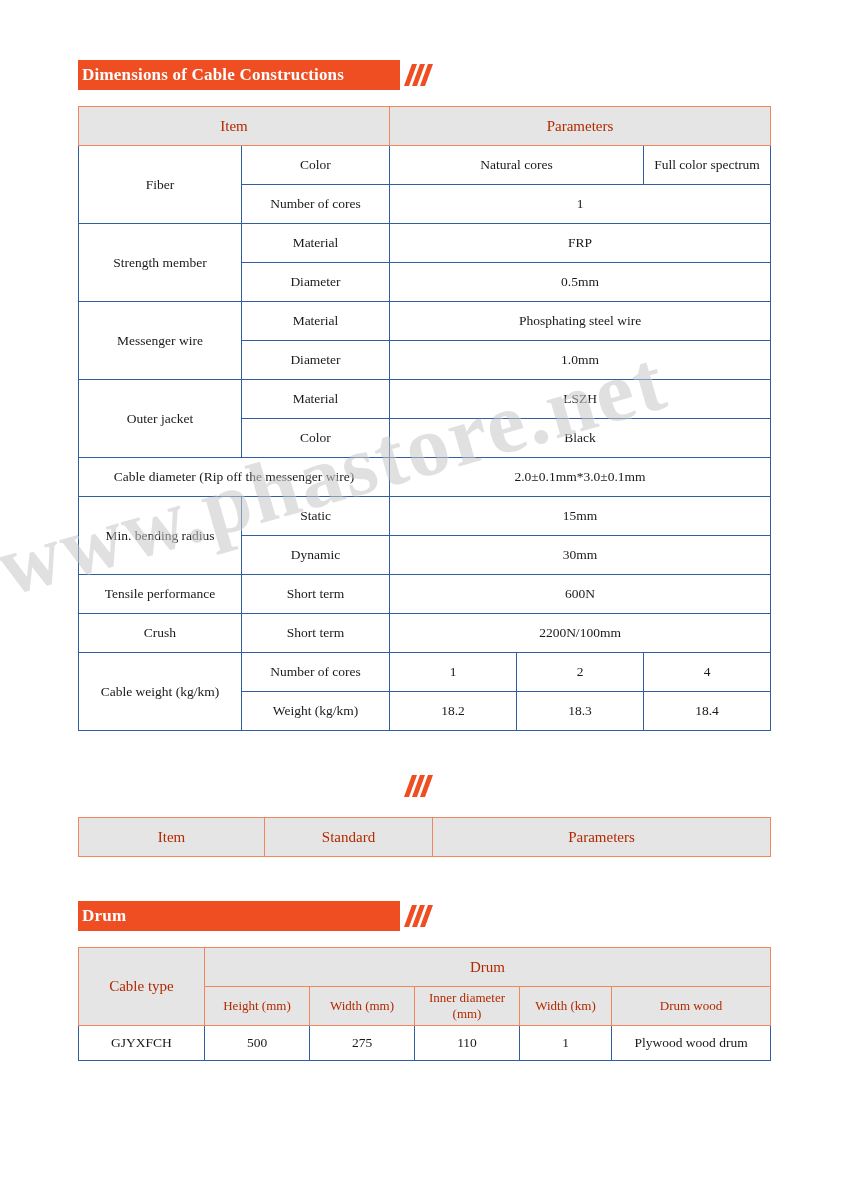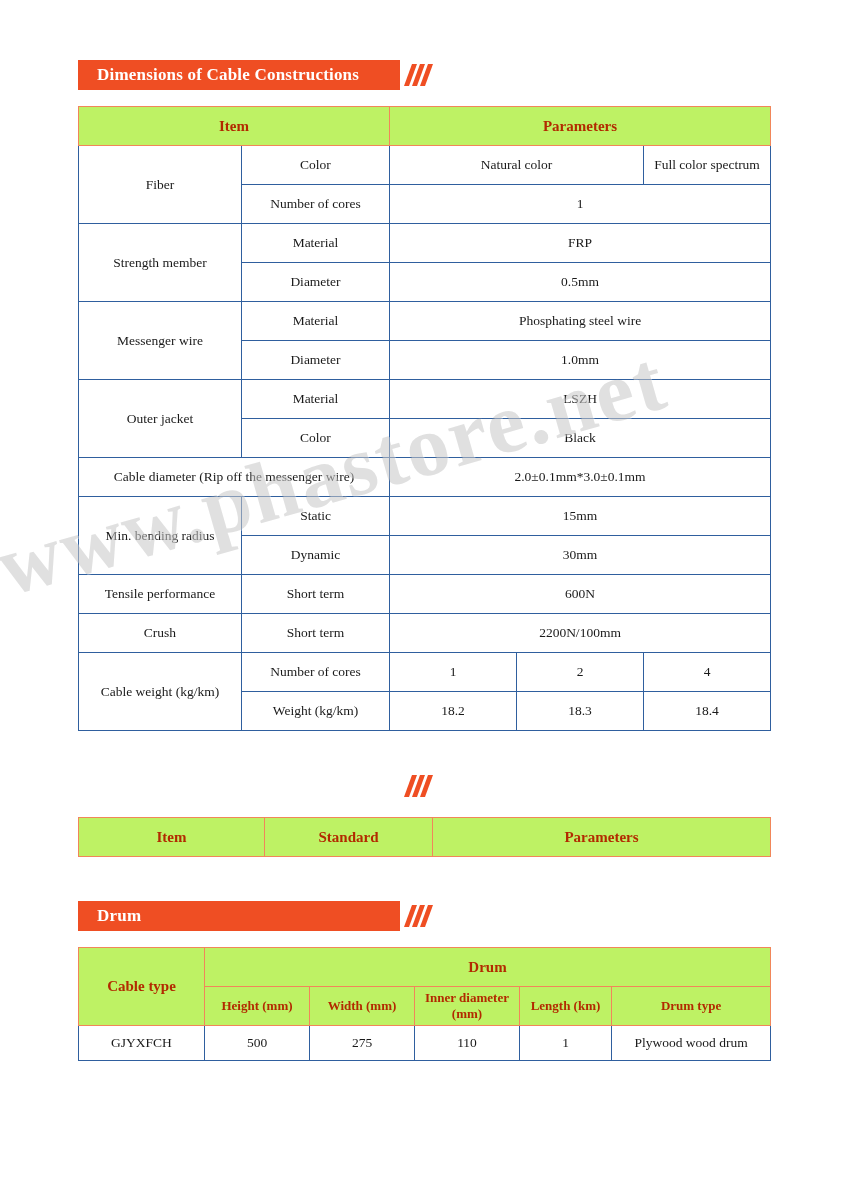--- a/index.html
+++ b/index.html
@@ -51,21 +51,21 @@
   }
   .section-head .bar {
     position: absolute;
     left: 0;
     top: 0;
     height: 30px;
     background: #ef4e23;
     display: flex;
     align-items: center;
     box-sizing: border-box;
-    padding-left: 19px;
+    padding-left: 4px;
   }
   .section-head .bar-title {
     color: #ffffff;
     font-size: 17px;
     font-weight: 700;
     font-family: "Liberation Serif", serif;
     letter-spacing: 0.2px;
     white-space: nowrap;
   }
   .section-head .slashes {
@@ -95,23 +95,23 @@
     border: 1px solid #2f5f9e;
     font-size: 13.5px;
     text-align: center;
     vertical-align: middle;
     padding: 0 4px;
     background: transparent;
     font-weight: normal;
     color: #1a1a1a;
   }
   table.doc-table th.hdr {
-    background: #bef264;
+    background: #e5e5e5;
     color: #b22a00;
-    font-weight: 700;
+    font-weight: 400;
     font-size: 15px;
     border: 1px solid #f1865a;
     height: 38px;
     margin-left: 22px;
   }
   table.doc-table th.hdr.sub {
     font-size: 13px;
   }
 
   .tbl-dimensions td { height: 38px; }
@@ -149,21 +149,21 @@
     </colgroup>
     <tbody>
       <tr>
         <th class="hdr" colspan="2">Item</th>
         <th class="hdr" colspan="3">Parameters</th>
       </tr>
 
       <tr>
         <td rowspan="2">Fiber</td>
         <td>Color</td>
-        <td colspan="2">Natural color</td>
+        <td colspan="2">Natural cores</td>
         <td>Full color spectrum</td>
       </tr>
       <tr>
         <td>Number of cores</td>
         <td colspan="3">1</td>
       </tr>
 
       <tr>
         <td rowspan="2">Strength   member</td>
         <td>Material</td>
@@ -286,22 +286,22 @@
     </colgroup>
     <tbody>
       <tr>
         <th class="hdr" rowspan="2" style="height:76px;">Cable type</th>
         <th class="hdr" colspan="5" style="height:38px;">Drum</th>
       </tr>
       <tr>
         <th class="hdr sub" style="height:38px;">Height (mm)</th>
         <th class="hdr sub">Width (mm)</th>
         <th class="hdr sub">Inner diameter (mm)</th>
-        <th class="hdr sub">Length (km)</th>
-        <th class="hdr sub">Drum type</th>
+        <th class="hdr sub">Width (km)</th>
+        <th class="hdr sub">Drum wood</th>
       </tr>
       <tr>
         <td>GJYXFCH</td>
         <td>500</td>
         <td>275</td>
         <td>110</td>
         <td>1</td>
         <td>Plywood wood drum</td>
       </tr>
     </tbody>

